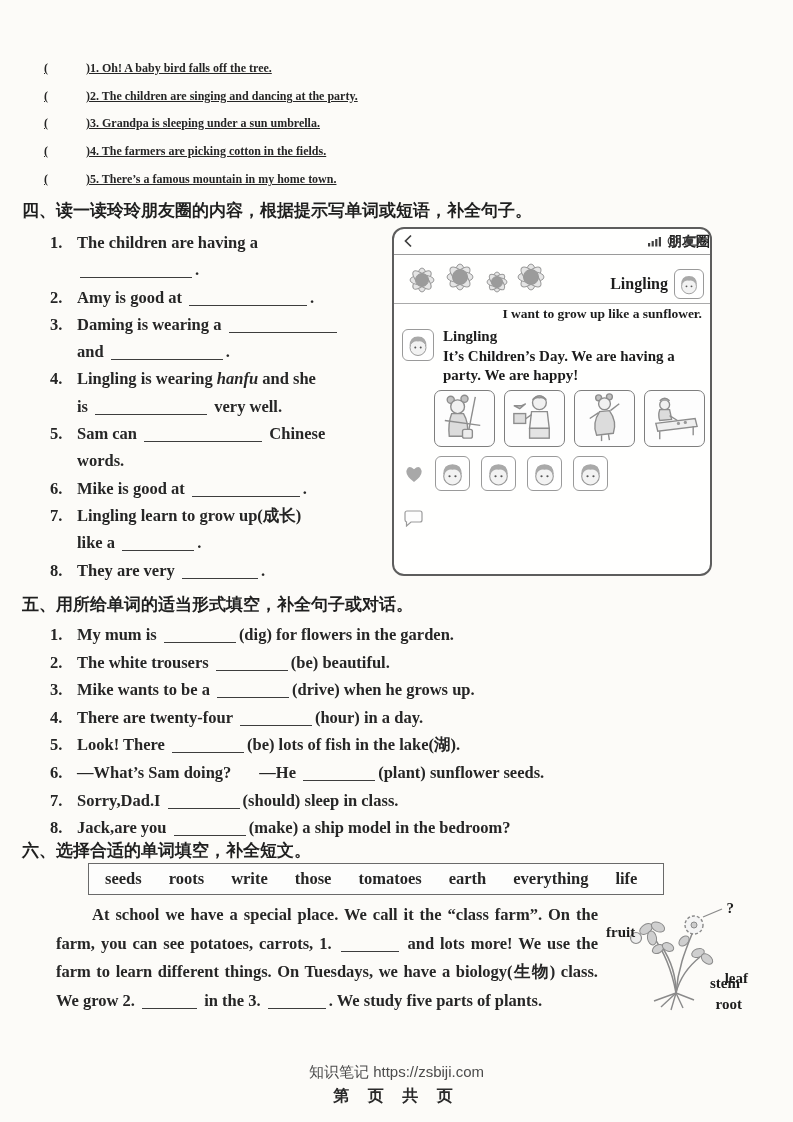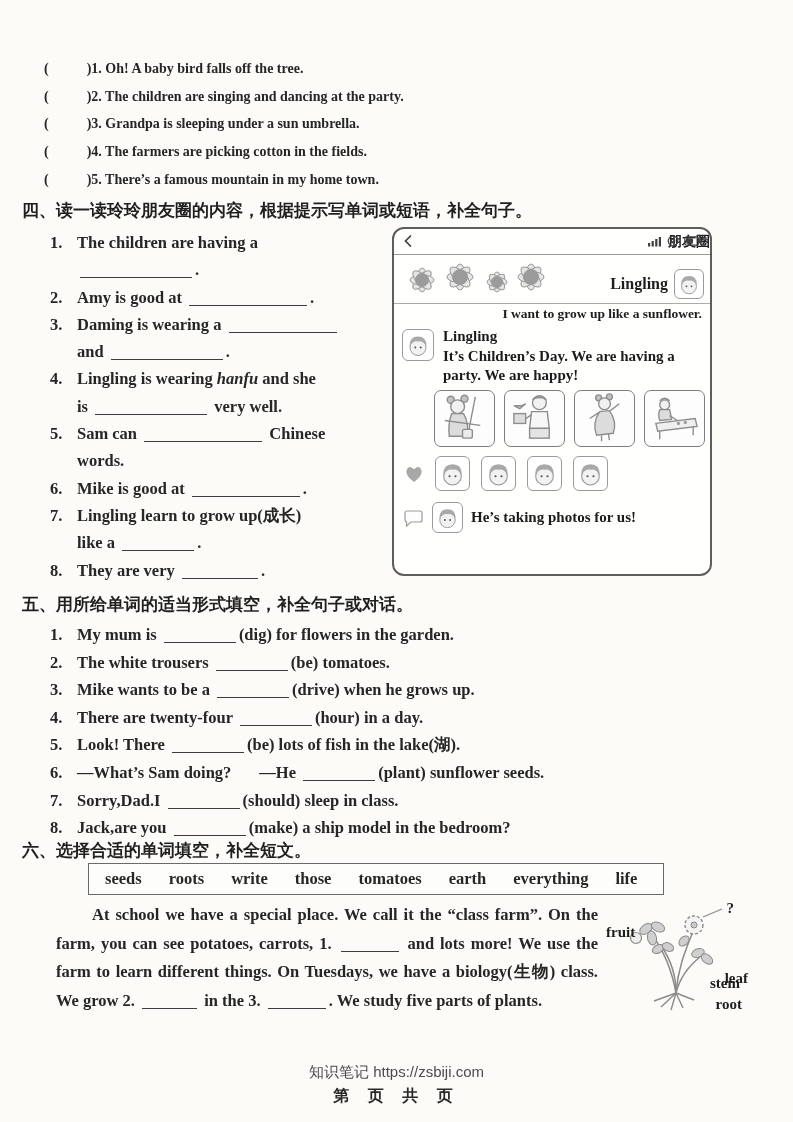--- a/index.html
+++ b/index.html
@@ -10,22 +10,22 @@
   .cn-title{position:absolute;left:22px;font-family:"Liberation Sans","DejaVu Sans",sans-serif;
             font-weight:700;font-size:17px;color:#1f1f1f;white-space:nowrap;}
   .blank{display:inline-block;border-bottom:1.6px solid #3d3d3d;height:0.95em;
          vertical-align:-3px;margin:0 3px;}
   .sp{display:inline-block;}
   .q-item{display:flex;align-items:flex-start;}
   .q-num{flex:none;width:27px;}
   .q-content{flex:1;}
   em{font-style:italic;}
   
-  .listening{position:absolute;left:44px;top:55px;width:620px;font-weight:700;font-size:14px;
-             line-height:27.7px;}
+  .listening{position:absolute;left:44px;top:55px;width:620px;font-weight:700;font-size:12px;
+             line-height:27.7px;text-decoration:underline;}
   .paren{font-weight:700;}
   .pgap{display:inline-block;width:38px;}
   
   #s4-items{position:absolute;left:50px;top:229px;width:342px;font-weight:700;font-size:16.5px;
             line-height:27.3px;}
   
   .phone{position:absolute;left:392px;top:227px;width:316px;height:345px;background:#fffffe;
          border:2px solid #5d5d5d;border-radius:12px;overflow:hidden;font-weight:700;}
   .p-header{position:relative;height:25px;border-bottom:1.5px solid #9a9a9a;}
   .p-title{position:absolute;left:0;right:0;top:4px;text-align:right;
@@ -311,43 +311,32 @@
             <circle cx="17.7" cy="17.5" r="1" fill="#555"></circle>
           </svg>
         </span>
       </div>
     <div class="p-comments">
       <span class="c-bubble">
         <svg width="19" height="18" viewBox="0 0 19 18">
             <path d="M3 2 h13 a2 2 0 0 1 2 2 v7 a2 2 0 0 1 -2 2 h-9 l-4.5 4 v-4 a2.5 2.5 0 0 1 -1.5 -2.3 v-6.7 a2 2 0 0 1 2 -2z" fill="#fdfdfd" stroke="#9b9b9b" stroke-width="1.2"></path>
           </svg>
       </span>
-      <div class="c-row">
-        <span class="c-av avbox avatar">
-            <svg viewBox="0 0 30 30" width="100%" height="100%">
-              <circle cx="15" cy="17.5" r="8" fill="#f2f2f2" stroke="#9a9a9a"></circle>
-              <path d="M6.5 16 Q6.5 6.5 15 6.5 Q23.5 6.5 23.5 16 Q19.5 10.5 15 11.5 Q10.5 10.5 6.5 16Z" fill="#a9a9a9"></path>
-              <circle cx="12.3" cy="17.5" r="1" fill="#555"></circle>
-              <circle cx="17.7" cy="17.5" r="1" fill="#555"></circle>
-            </svg>
-          </span>
-        <span class="c-text eng">He’s taking photos for us!</span>
-      </div>
     </div>
   </div>
 
   <div class="cn-title" style="top:593px;">五、用所给单词的适当形式填空，补全句子或对话。</div>
   <div id="s5-items" class="eng">
       <div class="q-item">
         <span class="q-num">1.</span>
         <div class="q-content"><span>My mum is </span><span class="blank" style="width: 72px;"></span><span>(dig) for flowers in the garden.</span></div>
       </div>
       <div class="q-item">
         <span class="q-num">2.</span>
-        <div class="q-content"><span>The white trousers </span><span class="blank" style="width: 72px;"></span><span>(be) tomatoes.</span></div>
+        <div class="q-content"><span>The white trousers </span><span class="blank" style="width: 72px;"></span><span>(be) beautiful.</span></div>
       </div>
       <div class="q-item">
         <span class="q-num">3.</span>
         <div class="q-content"><span>Mike wants to be a </span><span class="blank" style="width: 72px;"></span><span>(drive) when he grows up.</span></div>
       </div>
       <div class="q-item">
         <span class="q-num">4.</span>
         <div class="q-content"><span>There are twenty-four </span><span class="blank" style="width: 72px;"></span><span>(hour) in a day.</span></div>
       </div>
       <div class="q-item">

